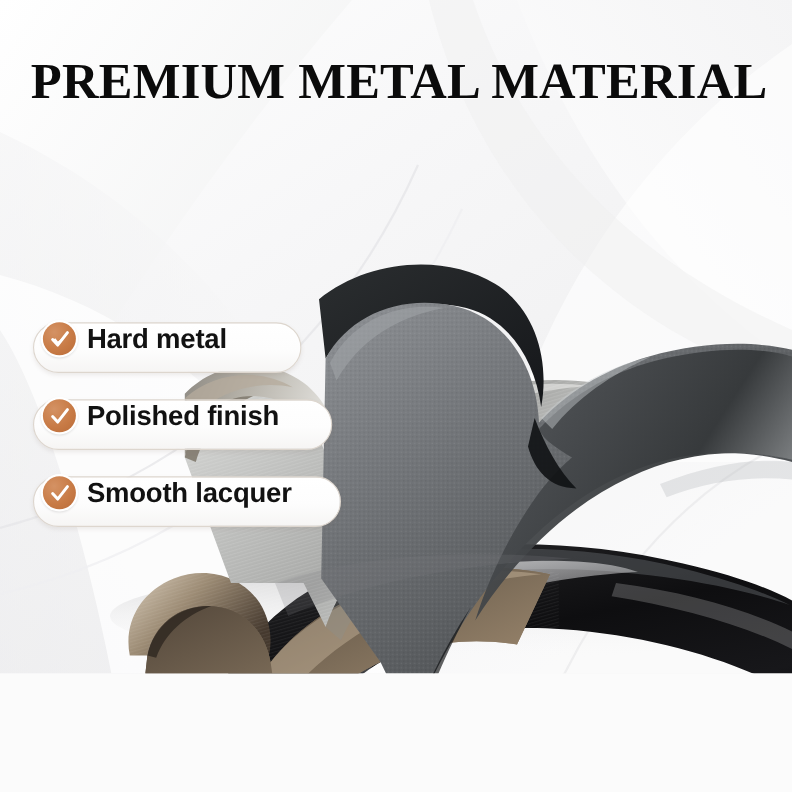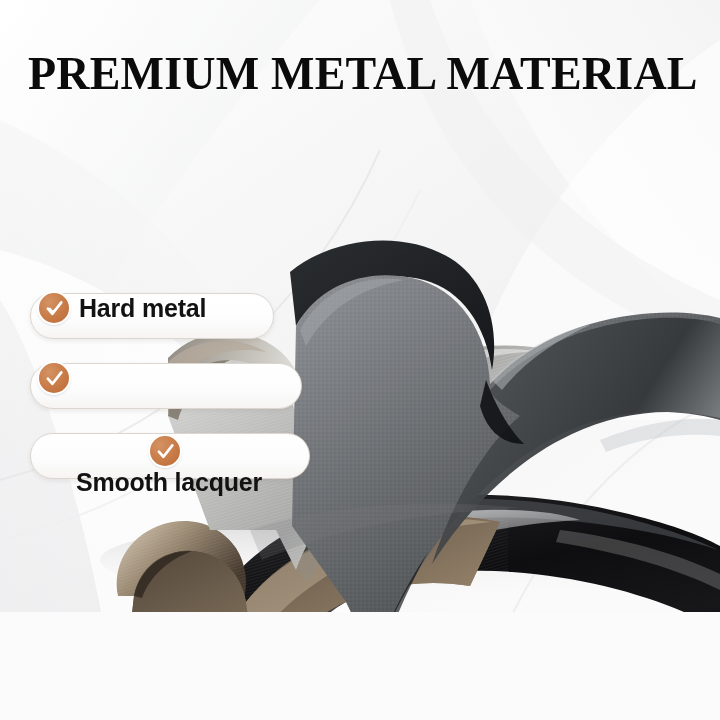--- a/index.html
+++ b/index.html
@@ -52,21 +52,21 @@
     border-radius:23px;
     background:linear-gradient(180deg,#ffffff 0%,#fdfdfd 55%,#f6f5f4 100%);
     border:1px solid #ddd6ce;
     box-shadow:0 2px 4px rgba(120,110,100,.13);
     display:flex;align-items:center;
     padding:0 16px 16px 6px;
     box-sizing:border-box;
   }
   #feature-0{top:293px;width:244px;}
   #feature-1{top:363px;width:272px;}
-  #feature-2{top:433px;width:280px;flex-direction:column;}
+  #feature-2{top:433px;width:280px;}
 
   .check-wrap{
     width:34px;height:34px;flex:0 0 34px;
     border-radius:50%;
     background:#ffffff;
     display:flex;align-items:center;justify-content:center;
     box-shadow:0 1px 2px rgba(0,0,0,.10);
   }
   .check-circle{
     width:30px;height:30px;border-radius:50%;
@@ -387,20 +387,21 @@
   </div>
 
   <div class="feature" id="feature-1">
     <span class="check-wrap">
       <span class="check-circle">
         <svg width="19" height="19" viewBox="0 0 24 24" aria-hidden="true">
           <path d="M3.6 12.2 L9.4 18.6 L20.6 4.2" fill="none" stroke="#ffffff" stroke-width="3.4" stroke-linecap="round" stroke-linejoin="round"></path>
         </svg>
       </span>
     </span>
+    <span class="feature-label">Polished finish</span>
   </div>
 
   <div class="feature" id="feature-2">
     <span class="check-wrap">
       <span class="check-circle">
         <svg width="19" height="19" viewBox="0 0 24 24" aria-hidden="true">
           <path d="M3.6 12.2 L9.4 18.6 L20.6 4.2" fill="none" stroke="#ffffff" stroke-width="3.4" stroke-linecap="round" stroke-linejoin="round"></path>
         </svg>
       </span>
     </span>

